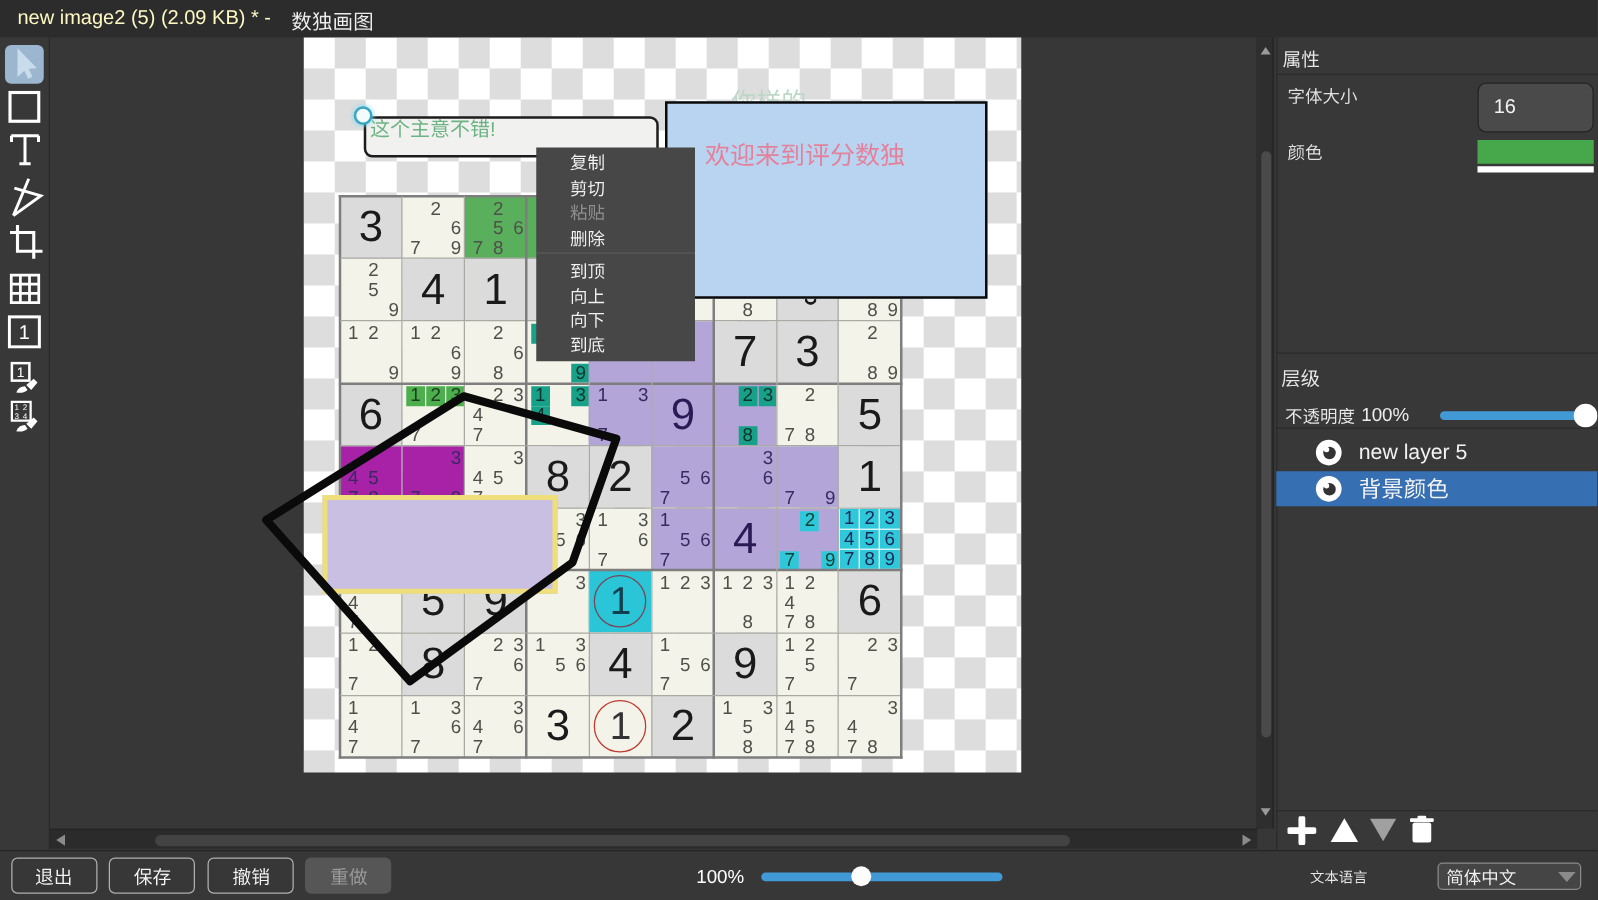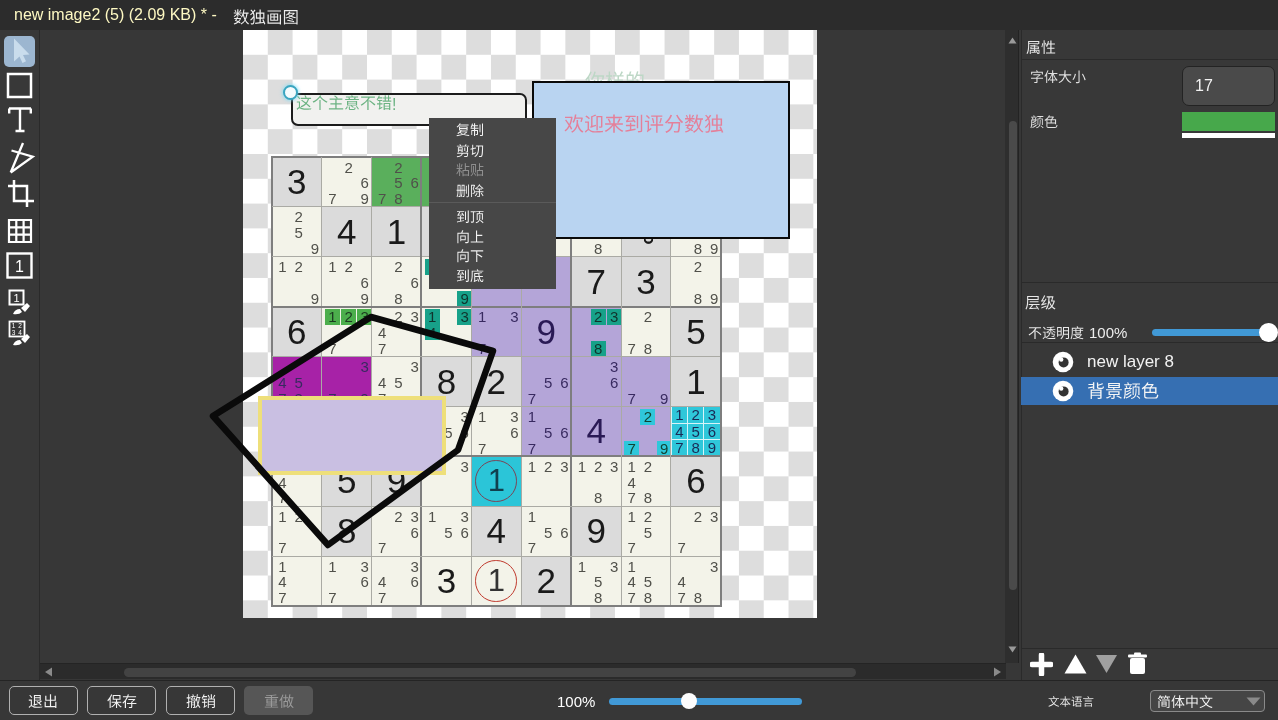--- a/index.html
+++ b/index.html
@@ -473,21 +473,21 @@
 <div class="abs" style="left:124px;top:668px;width:732px;height:9px;background:#434343;border-radius:4.5px"></div>
 <div class="abs" style="left:1006px;top:663px;width:14px;height:17px;background:#373737"></div>
 <div class="abs" style="left:1021px;top:30px;width:257px;height:650px;background:#383838;border-left:1px solid #2a2a2a"></div>
 <svg style="position:absolute;left:1025.5px;top:40.1px;" width="30" height="16" viewBox="0 0 30 16">
       <path d="M3.2 1.9H12.2V3.2H3.2ZM2.1 1V5.3C2.1 7.7 2 11.1 0.5 13.4C0.8 13.5 1.3 13.8 1.5 14C3 11.6 3.2 7.9 3.2 5.3V4.1H13.3V1ZM5.4 7.2H8.1V8.2H5.4ZM9.1 7.2H11.8V8.2H9.1ZM10 11.1 10.5 11.8 9.1 11.8V10.7H12.5V13.1C12.5 13.2 12.4 13.3 12.3 13.3C12.1 13.3 11.5 13.3 10.9 13.3C11 13.5 11.1 13.8 11.1 14.1C12.1 14.1 12.7 14.1 13.1 14C13.4 13.8 13.5 13.6 13.5 13.1V9.8H9.1V9H12.9V6.5H9.1V5.6C10.4 5.5 11.7 5.3 12.6 5.1L12 4.5C10.2 4.8 6.8 5 4.1 5C4.2 5.2 4.3 5.6 4.3 5.8C5.5 5.8 6.8 5.7 8.1 5.7V6.5H4.4V9H8.1V9.8H3.8V14.1H4.8V10.7H8.1V11.8L5.4 11.9L5.5 12.8C6.9 12.7 8.9 12.6 10.9 12.5L11.3 13.2L12 13C11.8 12.4 11.2 11.5 10.7 10.9Z M17.6 0.3V14.1H18.7V0.3ZM16.2 3.2C16.1 4.4 15.8 6 15.4 7L16.3 7.3C16.7 6.2 17 4.5 17.1 3.3ZM18.8 3.1C19.2 3.9 19.7 5 19.8 5.7L20.7 5.2C20.5 4.6 20.1 3.5 19.6 2.7ZM20 12.5V13.6H29.2V12.5H25.5V8.7H28.5V7.7H25.5V4.6H28.9V3.5H25.5V0.4H24.3V3.5H22.5C22.6 2.7 22.8 2 23 1.2L21.9 1C21.5 3 20.9 5.1 20.1 6.4C20.3 6.5 20.9 6.8 21.1 6.9C21.5 6.3 21.8 5.5 22.1 4.6H24.3V7.7H21.1V8.7H24.3V12.5Z" fill="#e8e8e8"></path>
     </svg>
 <div class="abs" style="left:1021px;top:59px;width:257px;height:1px;background:#2a2a2a"></div>
 <svg style="position:absolute;left:1030px;top:70.0px;" width="56" height="15" viewBox="0 0 56 15">
       <path d="M6.4 7V7.8H1V8.8H6.4V11.8C6.4 12 6.4 12.1 6.1 12.1C5.9 12.1 5 12.1 4 12.1C4.2 12.4 4.4 12.9 4.5 13.1C5.7 13.1 6.4 13.1 6.9 13C7.4 12.8 7.5 12.5 7.5 11.9V8.8H13V7.8H7.5V7.3C8.8 6.7 10 5.7 10.9 4.8L10.2 4.3L10 4.3H3.3V5.3H8.9C8.2 5.9 7.3 6.6 6.4 7ZM5.9 0.5C6.2 0.9 6.5 1.3 6.7 1.7H1.1V4.6H2.2V2.7H11.8V4.6H12.9V1.7H7.9C7.7 1.3 7.3 0.6 7 0.2Z M17.5 0.3C16.8 2.4 15.7 4.5 14.4 5.9C14.6 6.2 14.9 6.7 15 7C15.5 6.5 15.9 5.9 16.2 5.3V13.1H17.2V3.6C17.7 2.6 18.1 1.6 18.5 0.6ZM19.8 9.6V10.6H22.1V13.1H23.2V10.6H25.4V9.6H23.2V4.7C24 7.2 25.4 9.5 26.8 10.9C27 10.6 27.4 10.2 27.6 10C26.1 8.8 24.7 6.5 23.8 4.1H27.4V3.1H23.2V0.3H22.1V3.1H18.2V4.1H21.5C20.6 6.5 19.2 8.9 17.6 10.1C17.9 10.3 18.2 10.7 18.4 10.9C19.9 9.6 21.2 7.3 22.1 4.8V9.6Z M34.5 0.3C34.4 1.4 34.5 2.8 34.2 4.3H28.9V5.4H34.1C33.5 8 32.1 10.8 28.6 12.3C28.9 12.5 29.2 12.9 29.4 13.1C32.8 11.6 34.3 8.9 35 6.2C36.1 9.4 37.9 11.8 40.6 13.1C40.8 12.8 41.1 12.4 41.4 12.2C38.7 11 36.9 8.5 35.9 5.4H41.2V4.3H35.4C35.6 2.8 35.6 1.4 35.6 0.3Z M48.5 0.5V11.7C48.5 12 48.4 12.1 48.1 12.1C47.8 12.1 46.8 12.1 45.8 12.1C45.9 12.4 46.1 12.9 46.2 13.2C47.5 13.2 48.4 13.1 48.9 13C49.4 12.8 49.6 12.5 49.6 11.7V0.5ZM51.9 4C53.1 6.1 54.2 8.7 54.5 10.3L55.7 9.9C55.3 8.2 54.1 5.6 52.9 3.7ZM44.8 3.8C44.5 5.6 43.7 8.1 42.4 9.5C42.7 9.7 43.2 9.9 43.4 10.1C44.7 8.6 45.5 6 46 4Z" fill="#e0e0e0"></path>
     </svg>
-<div class="abs" style="left:1182px;top:65.5px;width:93px;height:40px;background:#4a4a4a;border:1.5px solid #232323;border-radius:7px;color:#f2f2f2;font-size:16px;line-height:38px;padding-left:12px;box-sizing:border-box">17</div>
+<div class="abs" style="left:1182px;top:65.5px;width:93px;height:40px;background:#4a4a4a;border:1.5px solid #232323;border-radius:7px;color:#f2f2f2;font-size:16px;line-height:38px;padding-left:12px;box-sizing:border-box">16</div>
 <svg style="position:absolute;left:1030px;top:115.0px;" width="28" height="15" viewBox="0 0 28 15">
       <path d="M9.8 5C9.7 10 9.6 11.6 6 12.5C6.2 12.6 6.5 13 6.5 13.2C10.3 12.2 10.6 10.3 10.6 5ZM5.6 5.6C4.8 6.3 3.4 6.9 2.2 7.3C2.5 7.5 2.7 7.8 2.9 8C4.1 7.6 5.6 6.8 6.5 6ZM6 9.4C5.2 10.6 3.5 11.5 1.8 12.1C2.1 12.2 2.3 12.6 2.5 12.8C4.3 12.2 6 11.2 7 9.9ZM10.4 11C11.3 11.6 12.3 12.5 12.9 13.2L13.5 12.5C12.9 11.9 11.8 11 10.9 10.4ZM7.5 3.5V10.1H8.3V4.3H11.9V10.1H12.8V3.5H10.2C10.3 3.1 10.5 2.5 10.7 2H13.3V1.1H7.2V2H9.8C9.7 2.5 9.5 3.1 9.3 3.5ZM3.2 0.5C3.4 0.9 3.6 1.3 3.7 1.7H1V2.6H6.9V1.7H4.7C4.5 1.3 4.3 0.7 4.1 0.3ZM5.8 7.5C5 8.4 3.4 9.2 2.1 9.6C2.2 8.9 2.2 8.2 2.2 7.5V5.4H6.9V4.5H5.5C5.8 4.1 6.1 3.5 6.3 2.9L5.5 2.7C5.2 3.2 4.9 4 4.6 4.5H2.7L3.5 4.3C3.4 3.8 3 3.1 2.7 2.6L1.9 2.9C2.2 3.4 2.5 4.1 2.6 4.5H1.2V7.5C1.2 9 1.2 11.1 0.4 12.7C0.7 12.8 1.1 13 1.3 13.2C1.8 12.2 2 10.9 2.1 9.7C2.3 9.9 2.6 10.2 2.7 10.4C4.1 9.8 5.7 8.9 6.7 7.8Z M20.6 5.2V7.6H17.4V5.2ZM21.7 5.2H25V7.6H21.7ZM22.4 2.4C22 3 21.4 3.7 20.9 4.2H17.2C17.8 3.6 18.3 3.1 18.7 2.4ZM19 0.2C18 2.1 16.3 3.8 14.5 4.9C14.7 5.1 15 5.6 15.1 5.9C15.6 5.6 16 5.3 16.4 4.9V10.9C16.4 12.5 17.1 12.9 19.3 12.9C19.8 12.9 24.1 12.9 24.7 12.9C26.8 12.9 27.2 12.3 27.5 10.1C27.2 10.1 26.7 9.9 26.5 9.7C26.3 11.6 26.1 12 24.7 12C23.7 12 20 12 19.2 12C17.7 12 17.4 11.8 17.4 10.9V8.6H25V9.2H26.1V4.2H22.2C22.8 3.5 23.5 2.7 24 1.9L23.3 1.4L23.1 1.5H19.4C19.6 1.2 19.7 0.9 19.9 0.6Z" fill="#e0e0e0"></path>
     </svg>
 <div class="abs" style="left:1182px;top:112px;width:93px;height:19.3px;background:#47a84b"></div>
 <div class="abs" style="left:1182px;top:133.2px;width:93px;height:4.5px;background:#fff"></div>
 <div class="abs" style="left:1021px;top:282px;width:257px;height:1px;background:#2a2a2a"></div>
 <svg style="position:absolute;left:1025px;top:294.7px;" width="31" height="17" viewBox="0 0 31 17">
       <path d="M4.7 6.3V7.3H13.5V6.3ZM3.2 2.1H12.6V3.9H3.2ZM2.1 1.1V5.6C2.1 8.1 1.9 11.5 0.5 13.9C0.8 14.1 1.3 14.4 1.5 14.5C3 12 3.2 8.2 3.2 5.6V4.9H13.7V1.1ZM4.5 14.3C4.9 14.1 5.7 14.1 12.4 13.6C12.7 14 12.9 14.4 13.1 14.7L14.1 14.2C13.6 13.2 12.5 11.6 11.6 10.4L10.6 10.8C11 11.4 11.5 12 11.9 12.7L5.9 13.1C6.7 12.2 7.5 11.1 8.3 10H14.6V8.9H3.7V10H6.8C6.1 11.1 5.2 12.2 5 12.5C4.6 12.9 4.3 13.2 4 13.2C4.2 13.5 4.4 14.1 4.5 14.3Z M16.2 12.5 16.4 13.6C17.9 13.1 19.8 12.3 21.7 11.6L21.4 10.6C19.5 11.3 17.5 12 16.2 12.5ZM21.7 1.3V2.4H23.4C23.2 7.4 22.7 11.4 20.6 13.9C20.9 14 21.4 14.4 21.6 14.6C23 12.9 23.7 10.6 24.1 7.8C24.6 9.1 25.3 10.3 26 11.3C25.1 12.4 24 13.1 22.8 13.7C23 13.9 23.4 14.3 23.6 14.6C24.8 14 25.8 13.2 26.8 12.2C27.6 13.2 28.6 14 29.7 14.5C29.9 14.2 30.2 13.8 30.5 13.6C29.4 13.1 28.3 12.3 27.5 11.3C28.6 9.9 29.4 8 29.9 5.8L29.1 5.5L28.9 5.5H27.3C27.7 4.3 28.2 2.7 28.5 1.3ZM24.6 2.4H27.1C26.7 3.9 26.2 5.5 25.8 6.6H28.5C28.1 8.1 27.5 9.3 26.8 10.4C25.7 9 24.9 7.3 24.4 5.6C24.5 4.6 24.5 3.5 24.6 2.4ZM16.4 6.8C16.6 6.7 17 6.6 19 6.3C18.2 7.3 17.6 8.2 17.3 8.5C16.8 9.1 16.4 9.5 16.1 9.5C16.2 9.8 16.4 10.4 16.4 10.6C16.8 10.3 17.3 10.1 21.5 8.9C21.4 8.6 21.4 8.2 21.4 7.9L18.3 8.8C19.5 7.4 20.6 5.8 21.6 4.1L20.6 3.5C20.3 4.1 20 4.7 19.6 5.3L17.6 5.5C18.5 4.1 19.5 2.4 20.2 0.8L19.1 0.3C18.4 2.2 17.3 4.2 16.9 4.7C16.5 5.3 16.3 5.6 16 5.7C16.1 6 16.3 6.5 16.4 6.8Z" fill="#e8e8e8"></path>
     </svg>
 <svg style="position:absolute;left:1028px;top:326.0px;" width="56" height="15" viewBox="0 0 56 15">
@@ -495,21 +495,21 @@
     </svg>
 <div class="abs" style="left:1089px;top:324px;color:#ececec;font-size:15px">100%</div>
 <div class="abs" style="left:1152px;top:328.5px;width:124px;height:7px;background:#4199d6;border-radius:3.5px"></div>
 <div class="abs" style="left:1258.5px;top:322.5px;width:19px;height:19px;background:#fff;border-radius:50%"></div>
 <div class="abs" style="left:1021px;top:342px;width:257px;height:1px;background:#2a2a2a"></div>
 <svg class="abs" style="left:1052px;top:350.5px" width="22" height="22">
       <circle cx="11" cy="11" r="10.3" fill="#fff"></circle>
       <circle cx="11.6" cy="11.4" r="5" fill="#333"></circle>
       <circle cx="9.2" cy="8.6" r="2.2" fill="#fff"></circle>
     </svg>
-<div class="abs" style="left:1087px;top:352px;color:#f2f2f2;font-size:17px">new layer 8</div>
+<div class="abs" style="left:1087px;top:352px;color:#f2f2f2;font-size:17px">new layer 5</div>
 <div class="abs" style="left:1021px;top:377px;width:257px;height:27.5px;background:#366fb2"></div>
 <svg class="abs" style="left:1052px;top:379.5px" width="22" height="22">
       <circle cx="11" cy="11" r="10.3" fill="#fff"></circle>
       <circle cx="11.6" cy="11.4" r="5" fill="#333"></circle>
       <circle cx="9.2" cy="8.6" r="2.2" fill="#fff"></circle>
     </svg>
 <svg style="position:absolute;left:1087px;top:381.5px;" width="72" height="20" viewBox="0 0 72 20">
       <path d="M13.2 8.7V10.2H4.9V8.7ZM3.6 7.6V16.9H4.9V13.8H13.2V15.4C13.2 15.7 13.1 15.8 12.8 15.8C12.5 15.8 11.5 15.8 10.4 15.7C10.6 16.1 10.8 16.6 10.9 16.9C12.3 16.9 13.3 16.9 13.8 16.7C14.4 16.5 14.6 16.2 14.6 15.4V7.6ZM4.9 11.2H13.2V12.8H4.9ZM5.9 0.3V1.9H1.4V3H5.9V4.6C4 5 2.2 5.3 1 5.4L1.2 6.6L5.9 5.7V7H7.3V0.3ZM9.9 0.4V5.1C9.9 6.5 10.3 6.9 12.1 6.9C12.4 6.9 14.7 6.9 15.1 6.9C16.5 6.9 16.8 6.4 17 4.6C16.6 4.6 16.1 4.4 15.8 4.2C15.7 5.5 15.6 5.7 15 5.7C14.5 5.7 12.6 5.7 12.2 5.7C11.4 5.7 11.2 5.6 11.2 5.1V3.7C13 3.3 14.9 2.7 16.3 2.1L15.3 1.2C14.4 1.7 12.8 2.2 11.2 2.6V0.4Z M22.4 4H31.6V5.1H22.4ZM22.4 1.9H31.6V3.1H22.4ZM22.8 10.3H31.2V12H22.8ZM29.2 14.3C30.9 14.9 32.9 15.9 34 16.7L34.9 15.8C33.8 15 31.7 14.1 30.1 13.5ZM23.2 13.4C22.2 14.3 20.4 15.1 18.8 15.6C19.1 15.9 19.6 16.3 19.8 16.6C21.3 16 23.3 15 24.5 13.9ZM25.8 6.4C26 6.6 26.2 6.9 26.3 7.2H19V8.3H34.9V7.2H27.8C27.6 6.8 27.3 6.4 27 6H32.9V1H21.1V6H26.8ZM21.5 9.3V13H26.3V15.6C26.3 15.8 26.3 15.8 26 15.9C25.8 15.9 24.9 15.9 23.9 15.8C24.1 16.1 24.3 16.6 24.4 16.9C25.6 16.9 26.5 16.9 27 16.7C27.5 16.6 27.7 16.3 27.7 15.6V13H32.6V9.3Z M48.6 6.4C48.5 12.8 48.3 14.9 43.8 16C44 16.3 44.3 16.7 44.4 17C49.2 15.6 49.6 13.2 49.6 6.4ZM43.2 7.2C42.2 8.1 40.4 8.9 38.8 9.4C39.1 9.6 39.5 10 39.7 10.3C41.3 9.7 43.2 8.8 44.3 7.7ZM43.8 12.2C42.7 13.6 40.5 14.8 38.4 15.5C38.7 15.8 39 16.2 39.2 16.5C41.5 15.7 43.7 14.3 44.9 12.7ZM49.3 14.1C50.5 14.9 51.9 16.1 52.5 16.9L53.3 16.1C52.6 15.3 51.2 14.1 50.1 13.4ZM45.6 4.5V13H46.7V5.5H51.3V13H52.5V4.5H49C49.3 3.9 49.6 3.2 49.8 2.6H53V1.5H45.3V2.6H48.7C48.5 3.2 48.2 3.9 48 4.5ZM40.1 0.6C40.4 1.1 40.6 1.7 40.7 2.2H37.2V3.3H44.9V2.2H42C41.9 1.6 41.5 0.9 41.2 0.3ZM43.5 9.6C42.4 10.7 40.4 11.8 38.7 12.4C38.8 11.4 38.8 10.5 38.8 9.7V7H44.9V5.9H43.1C43.4 5.2 43.8 4.4 44.2 3.7L43 3.4C42.8 4.1 42.3 5.1 41.9 5.9H39.5L40.5 5.5C40.3 4.9 39.9 4 39.5 3.4L38.4 3.7C38.8 4.4 39.2 5.3 39.3 5.9H37.6V9.7C37.6 11.6 37.5 14.3 36.6 16.3C36.9 16.4 37.4 16.7 37.7 16.9C38.2 15.6 38.6 14 38.7 12.4C39 12.7 39.3 13.1 39.5 13.4C41.3 12.6 43.3 11.4 44.5 10.1Z M62.5 6.6V9.7H58.4V6.6ZM63.8 6.6H68.1V9.7H63.8ZM64.8 3.2C64.2 3.9 63.6 4.7 62.9 5.3H58.1C58.8 4.7 59.5 3.9 60.1 3.2ZM60.4 0.3C59.1 2.7 56.9 4.9 54.7 6.3C55 6.6 55.3 7.3 55.5 7.5C56 7.2 56.5 6.8 57.1 6.3V14C57.1 16.1 57.9 16.6 60.8 16.6C61.5 16.6 67 16.6 67.8 16.6C70.5 16.6 71 15.8 71.3 13C70.9 12.9 70.4 12.7 70 12.5C69.8 14.9 69.5 15.4 67.8 15.4C66.5 15.4 61.7 15.4 60.7 15.4C58.7 15.4 58.4 15.1 58.4 14V11H68.1V11.8H69.5V5.3H64.5C65.4 4.5 66.2 3.4 66.8 2.5L65.9 1.9L65.7 1.9H60.9C61.1 1.5 61.4 1.2 61.6 0.8Z" fill="#f5f5f5"></path>
     </svg>
 <svg class="abs" style="left:1030px;top:653px" width="23" height="23">

